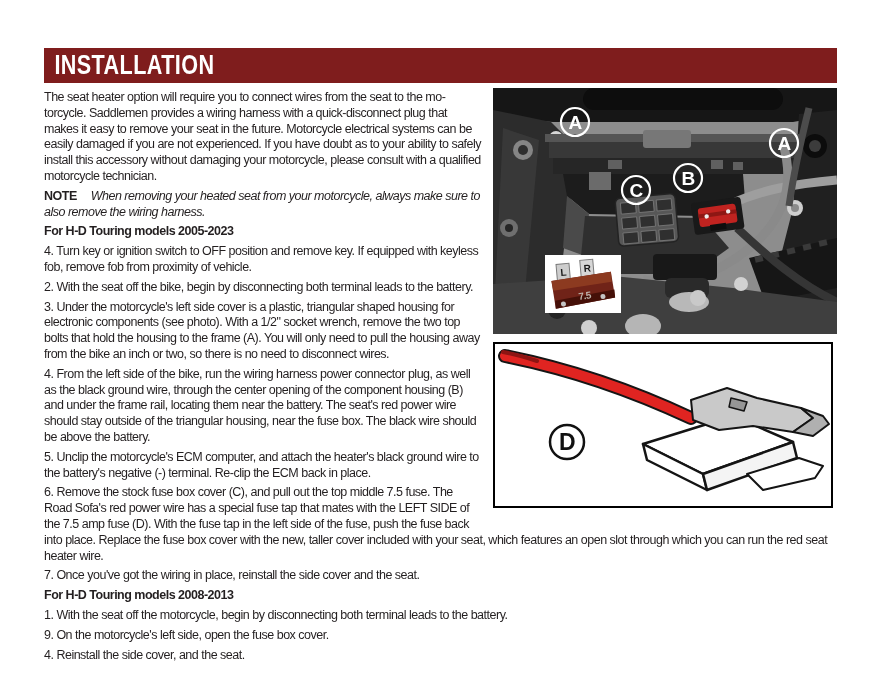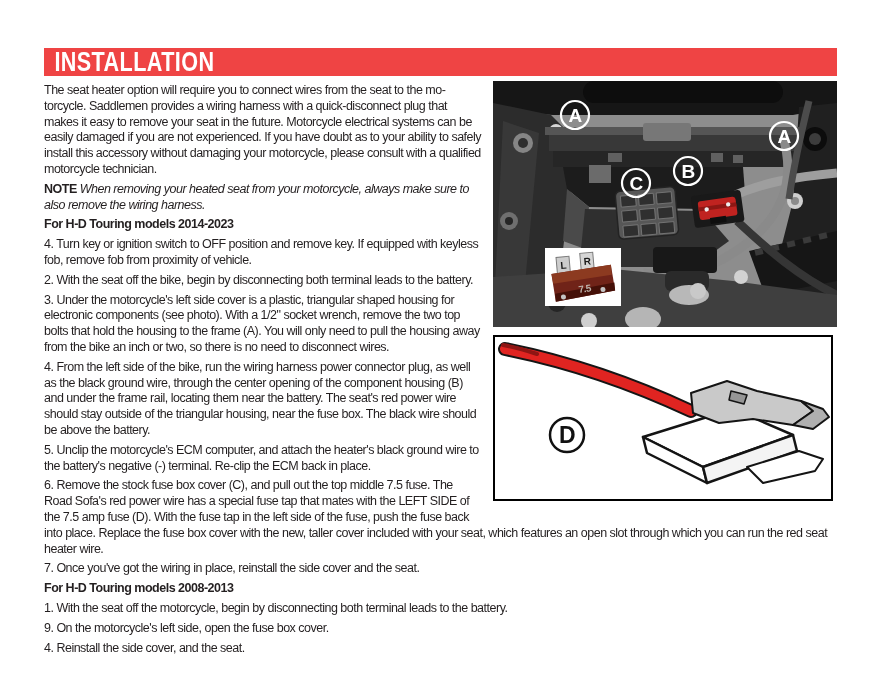--- a/index.html
+++ b/index.html
@@ -1,25 +1,25 @@
 <!DOCTYPE html>
 <html><head>
 <meta charset="utf-8">
 <style>
   html,body{margin:0;padding:0;background:#ffffff;}
   body{width:883px;height:690px;position:relative;overflow:hidden;
        font-family:"Liberation Sans",sans-serif;color:#231f20;}
   .page{position:absolute;left:44px;top:48px;width:793px;}
-  .title-bar{background:#ef4444;height:28px;display:flex;align-items:center;overflow:hidden;}
+  .title-bar{background:#7f1d1d;height:35px;display:flex;align-items:center;overflow:hidden;}
   .title-text{color:#fff;font-weight:700;font-size:27px;letter-spacing:.5px;
               transform:scaleX(.8);transform-origin:0 50%;padding-left:13px;white-space:nowrap;}
   .content{margin-top:7px;font-size:12.5px;letter-spacing:-.5px;line-height:15.8px;}
   .content p{margin:0 0 4px 0;}
   .h-bold{font-weight:700;margin:2px 0 3px 0;}
-  .note-label{font-weight:700;margin-right:3px;}
+  .note-label{font-weight:700;margin-right:14px;}
   .note-text{font-style:italic;margin-top:48px;}
   .figures{float:right;width:344px;margin:-2px 0 12px 10px;}
   .photo-wrap{width:344px;height:246px;line-height:0;}
   .diagram-wrap{width:336px;height:162px;border:2px solid #000;margin-top:8px;background:#fff;line-height:0;}
   svg text{font-family:"Liberation Sans",sans-serif;}
 </style>
 </head>
 <body>
 
 <div class="page">
@@ -171,21 +171,21 @@
             <circle cx="72" cy="98" r="17" fill="#ffffff" stroke="#111111" stroke-width="2.5"></circle>
             <text x="72" y="106" font-size="23" font-weight="bold" fill="#111111" text-anchor="middle">D</text>
           </g>
         </svg>
       </div>
     </div>
 
     <p>The seat heater option will require you to connect wires from the seat to the mo-torcycle. Saddlemen provides a wiring harness with a quick-disconnect plug that makes it easy to remove your seat in the future. Motorcycle electrical systems can be easily damaged if you are not experienced. If you have doubt as to your ability to safely install this accessory without damaging your motorcycle, please consult with a qualified motorcycle technician.</p>
     <p><span class="note-label">NOTE</span><span class="note-text">When removing your heated seat from your motorcycle, always make sure to also remove the wiring harness.</span></p>
 
-    <p class="h-bold">For H-D Touring models 2014-2023</p>
+    <p class="h-bold">For H-D Touring models 2005-2023</p>
     <p>4. Turn key or ignition switch to OFF position and remove key. If equipped with keyless fob, remove fob from proximity of vehicle.</p>
     <p>2. With the seat off the bike, begin by disconnecting both terminal leads to the battery.</p>
     <p>3. Under the motorcycle's left side cover is a plastic, triangular shaped housing for electronic components (see photo). With a 1/2" socket wrench, remove the two top bolts that hold the housing to the frame (A). You will only need to pull the housing away from the bike an inch or two, so there is no need to disconnect wires.</p>
     <p>4. From the left side of the bike, run the wiring harness power connector plug, as well as the black ground wire, through the center opening of the component housing (B) and under the frame rail, locating them near the battery. The seat's red power wire should stay outside of the triangular housing, near the fuse box. The black wire should be above the battery.</p>
     <p>5. Unclip the motorcycle's ECM computer, and attach the heater's black ground wire to the battery's negative (-) terminal. Re-clip the ECM back in place.</p>
     <p>6. Remove the stock fuse box cover (C), and pull out the top middle 7.5 fuse. The Road Sofa's red power wire has a special fuse tap that mates with the LEFT SIDE of the 7.5 amp fuse (D). With the fuse tap in the left side of the fuse, push the fuse back into place. Replace the fuse box cover with the new, taller cover included with your seat, which features an open slot through which you can run the red seat heater wire.</p>
     <p>7. Once you've got the wiring in place, reinstall the side cover and the seat.</p>
 
     <p class="h-bold">For H-D Touring models 2008-2013</p>
     <p>1. With the seat off the motorcycle, begin by disconnecting both terminal leads to the battery.</p>

